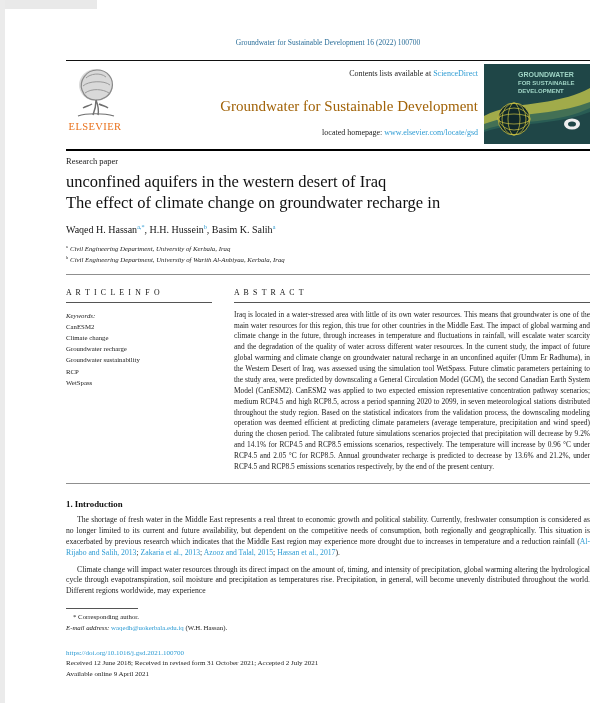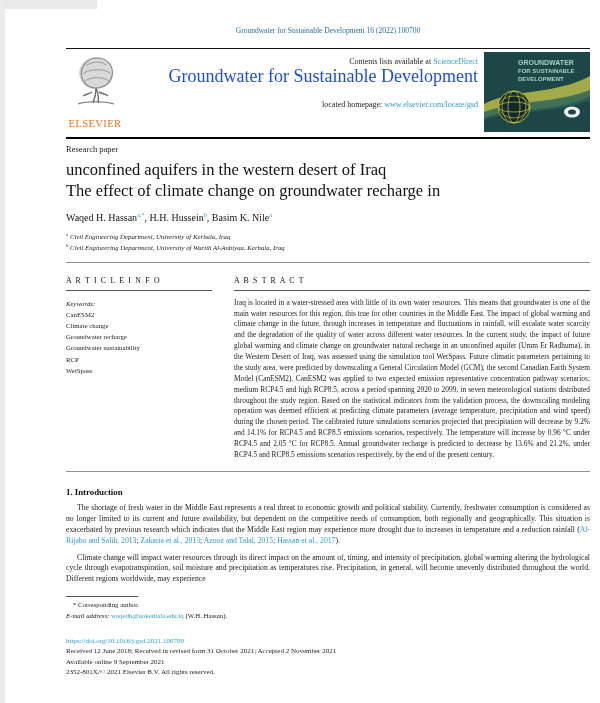--- a/index.html
+++ b/index.html
@@ -8,35 +8,35 @@
     --elsevier-orange:#e9711c;
     --cover-teal:#1f4647;
   }
   html,body{margin:0;padding:0;background:#ffffff;}
   .page{
     position:relative;width:600px;height:703px;background:#ffffff;
     font-family:"Liberation Serif", serif;color:#1c1c1c;overflow:hidden;
   }
   .edge-top{position:absolute;left:0;top:0;width:97px;height:9px;background:#e9e9e9;}
   .edge-left{position:absolute;left:0;top:0;width:5px;height:703px;background:#ebebeb;}
-  .content{position:absolute;left:66px;top:4px;width:524px;}
+  .content{position:absolute;left:66px;top:16px;width:524px;}
   .journal-ref{margin-top:22px;text-align:center;font-size:7.5px;color:var(--ref-blue);}
   a,.link{color:var(--link-blue);text-decoration:none;cursor:pointer;}
   .cite{color:var(--link-blue);}
 
   .header-band{
     margin-top:13px;border-top:1px solid #111;border-bottom:2.5px solid #000;
     display:flex;align-items:stretch;padding:3px 0 3px 0;height:82px;
   }
   .logo-col{width:58px;display:flex;flex-direction:column;align-items:center;justify-content:flex-start;padding-top:2px;}
   .logo-col svg{display:block;}
-  .elsevier-word{font-size:10.5px;color:var(--elsevier-orange);letter-spacing:0.4px;margin-top:10px;}
+  .elsevier-word{font-size:10.5px;color:var(--elsevier-orange);letter-spacing:0.4px;margin-top:1px;}
   .center-col{flex:1;text-align:right;padding-top:5px;}
   .contents-line{font-size:8px;color:#222;}
-  .journal-title-head{font-size:18px;color:#1d4ed8;margin-top:0;}
+  .journal-title-head{font-size:15px;color:#a16207;margin-top:20px;}
   .homepage-line{font-size:8px;color:#222;margin-top:13px;}
   .cover-col{width:106px;height:80px;margin-left:6px;position:relative;}
   .cover-col svg{display:block;}
 
   .research-paper{margin-top:5px;font-size:8.5px;color:#222;}
   .article-title{margin-top:6px;font-size:16.5px;line-height:1.27;color:#111;}
   .article-title span{display:block;}
   .authors-line{margin-top:10px;font-size:10px;color:#151515;}
   sup{font-size:62%;vertical-align:super;line-height:0;}
   .sup-blue{color:var(--link-blue);}
@@ -121,21 +121,21 @@
       </div>
     </div>
 
     <div class="research-paper">Research paper</div>
 
     <div class="article-title">
       <span>unconfined aquifers in the western desert of Iraq</span>
       <span>The effect of climate change on groundwater recharge in</span>
     </div>
 
-    <div class="authors-line"><span><span>Waqed H. Hassan</span><sup class="sup-blue">a,*</sup></span><span>, </span><span><span>H.H. Hussein</span><sup class="sup-blue">b</sup></span><span>, </span><span><span>Basim K. Nile</span><sup class="sup-blue">a</sup></span></div>
+    <div class="authors-line"><span><span>Waqed H. Hassan</span><sup class="sup-blue">a,*</sup></span><span>, </span><span><span>H.H. Hussein</span><sup class="sup-blue">b</sup></span><span>, </span><span><span>Basim K. Salih</span><sup class="sup-blue">a</sup></span></div>
 
     <div class="affils">
       <div><sup class="affil-sup">a</sup><span class="affil-text">Civil Engineering Department, University of Kerbala, Iraq</span></div>
       <div><sup class="affil-sup">b</sup><span class="affil-text">Civil Engineering Department, University of Warith Al-Anbiyaa, Kerbala, Iraq</span></div>
     </div>
 
     <hr class="rule affil-rule">
 
     <div class="two-col">
       <div class="col-left">
@@ -165,19 +165,18 @@
     </div>
 
     <div class="footnote">
       <hr class="fn-rule">
       <div class="fn-line1"><span>* </span><span>Corresponding author.</span></div>
       <div><span class="fn-label">E-mail address:</span> <span class="link">waqedh@uokerbala.edu.iq</span><span> (W.H. Hassan).</span></div>
     </div>
 
     <div class="meta">
       <span class="doi link">https://doi.org/10.1016/j.gsd.2021.100700</span>
-      <div>Received 12 June 2018; Received in revised form 31 October 2021; Accepted 2 November 2021</div>
-      <div>Available online 9 September 2021</div>
-      <div>2352-801X/© 2021 Elsevier B.V. All rights reserved.</div>
+      <div>Received 12 June 2018; Received in revised form 31 October 2021; Accepted 2 July 2021</div>
+      <div>Available online 9 April 2021</div>
     </div>
 
   </div>
 </div>
 
 </body></html>

